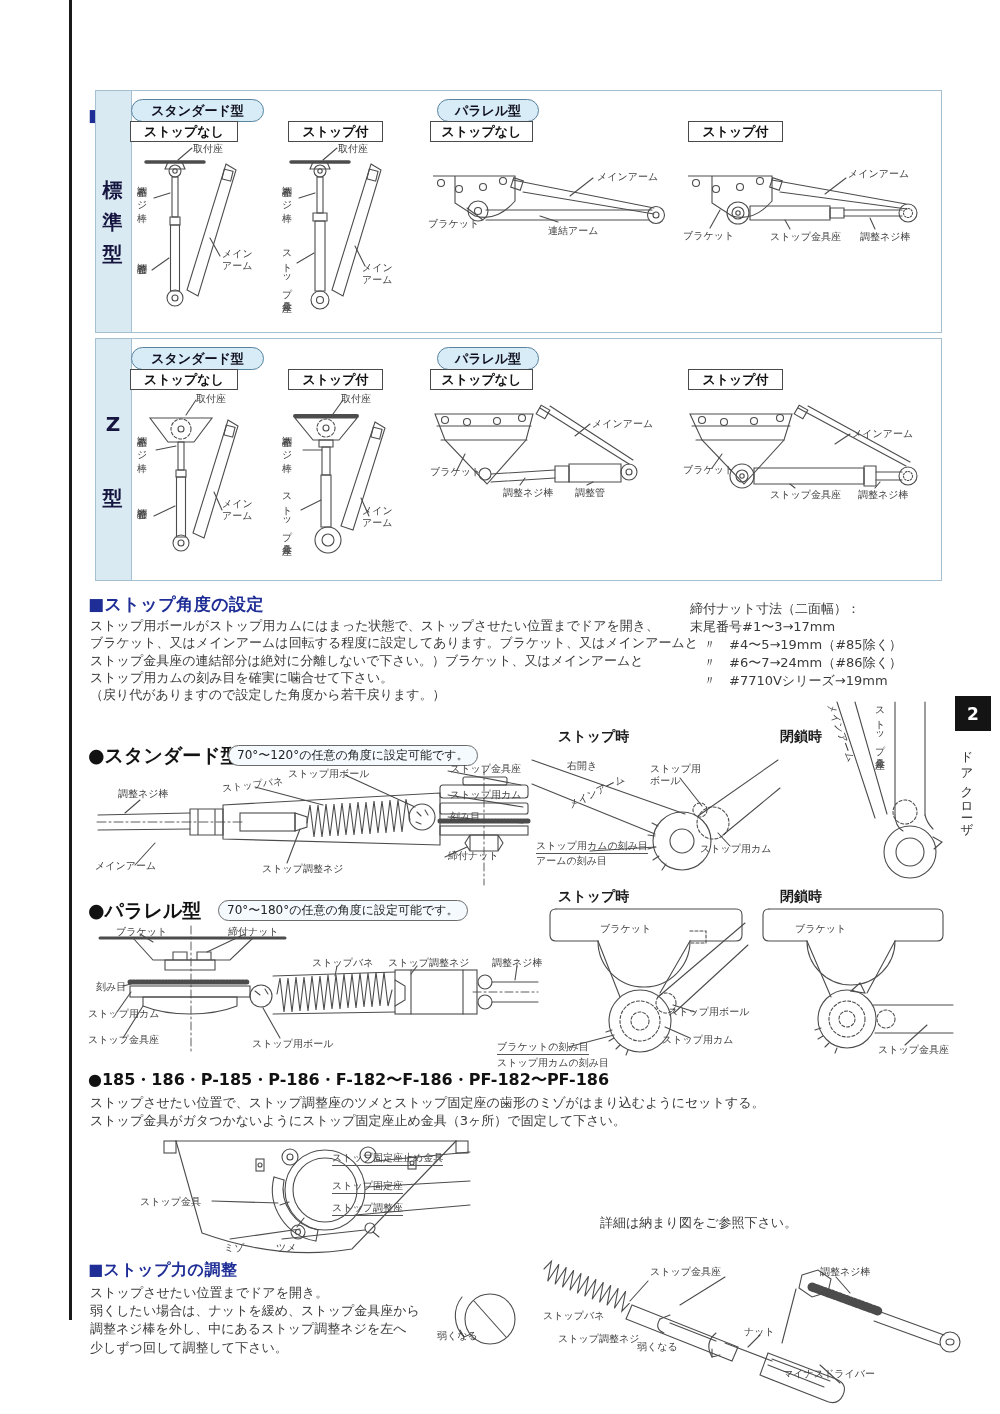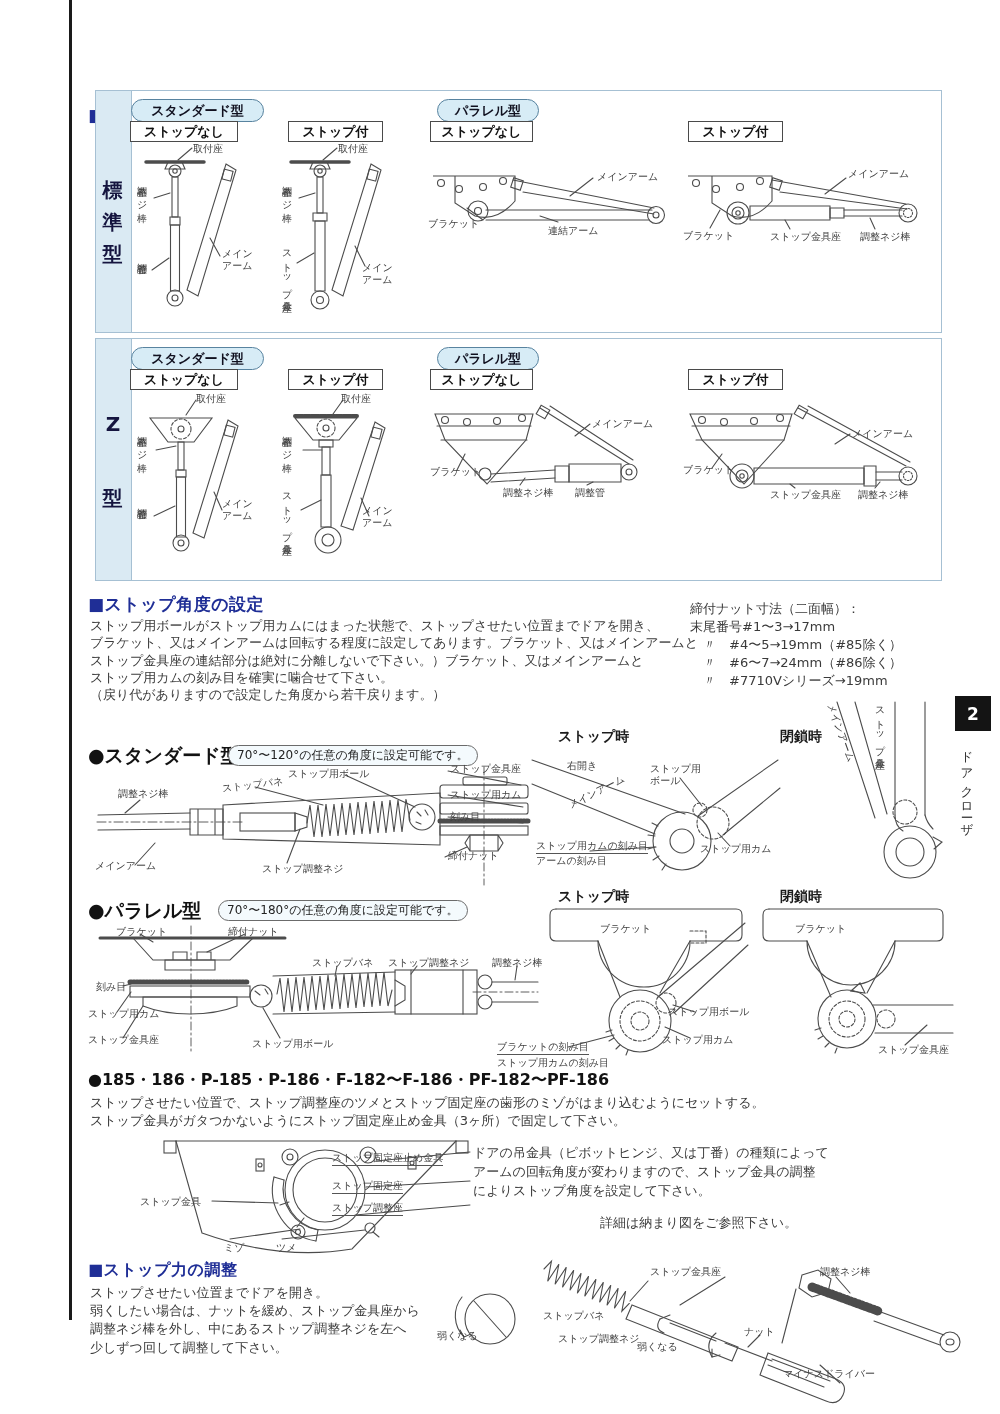--- a/index.html
+++ b/index.html
@@ -443,25 +443,20 @@
       <path d="M236,26 L330,17 M226,52 L330,46 M215,80 L330,70 M72,66 L138,68 M90,104 L160,94 M142,104 L225,95"></path>
     </g>
   </svg>
   <span class="dl ul" style="left:332px;top:1152px;">ストップ固定座止め金具</span>
   <span class="dl ul" style="left:332px;top:1180px;">ストップ固定座</span>
   <span class="dl ul" style="left:332px;top:1202px;">ストップ調整座</span>
   <span class="dl" style="left:140px;top:1196px;">ストップ金具</span>
   <span class="dl" style="left:224px;top:1242px;">ミゾ</span>
   <span class="dl" style="left:276px;top:1242px;">ツメ</span>
 
-  <div class="abs" style="left:473px;top:1144px;">
-    <div class="bt" style="position:static;line-height:1.45;">ドアの吊金具（ピボットヒンジ、又は丁番）の種類によって</div>
-    <div class="bt" style="position:static;line-height:1.45;">アームの回転角度が変わりますので、ストップ金具の調整</div>
-    <div class="bt" style="position:static;line-height:1.45;">によりストップ角度を設定して下さい。</div>
-  </div>
   <div class="bt" style="left:600px;top:1214px;">詳細は納まり図をご参照下さい。</div>
 
   <div class="h-blue" style="left:88px;top:1260px;font-size:16px;">■ストップ力の調整</div>
   <div class="abs" style="left:90px;top:1284px;">
     <div class="bt" style="position:static;line-height:1.4;">ストップさせたい位置までドアを開き。</div>
     <div class="bt" style="position:static;line-height:1.4;">弱くしたい場合は、ナットを緩め、ストップ金具座から</div>
     <div class="bt" style="position:static;line-height:1.4;">調整ネジ棒を外し、中にあるストップ調整ネジを左へ</div>
     <div class="bt" style="position:static;line-height:1.4;">少しずつ回して調整して下さい。</div>
   </div>
 

